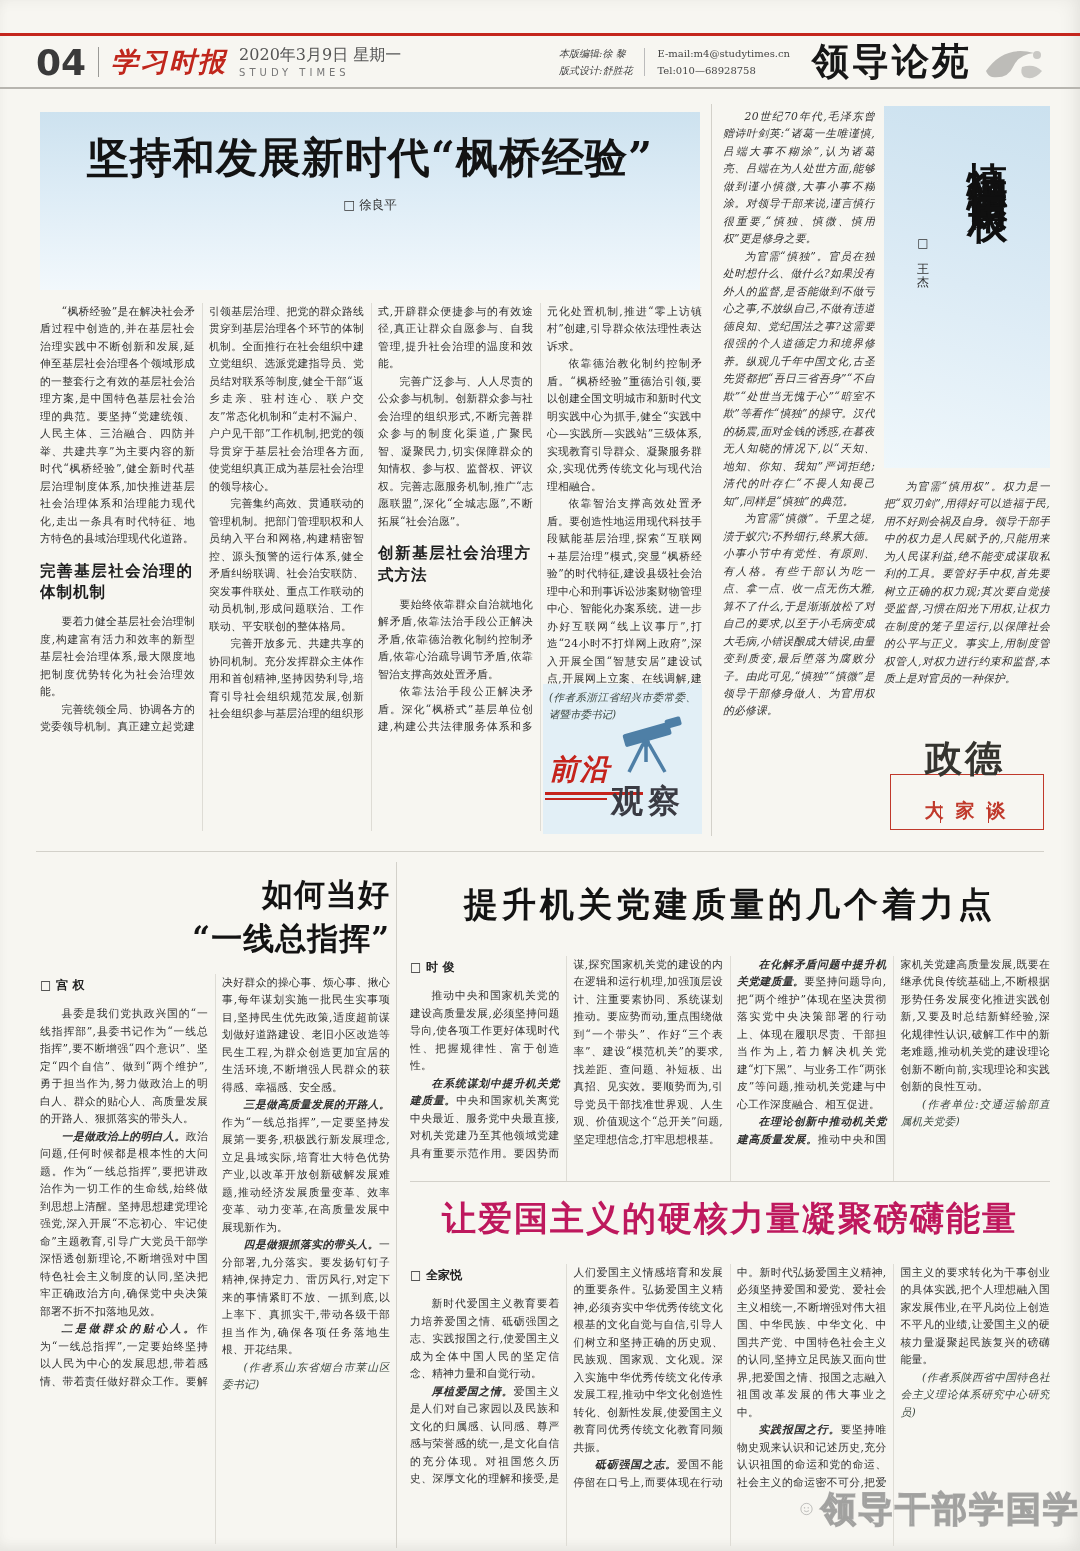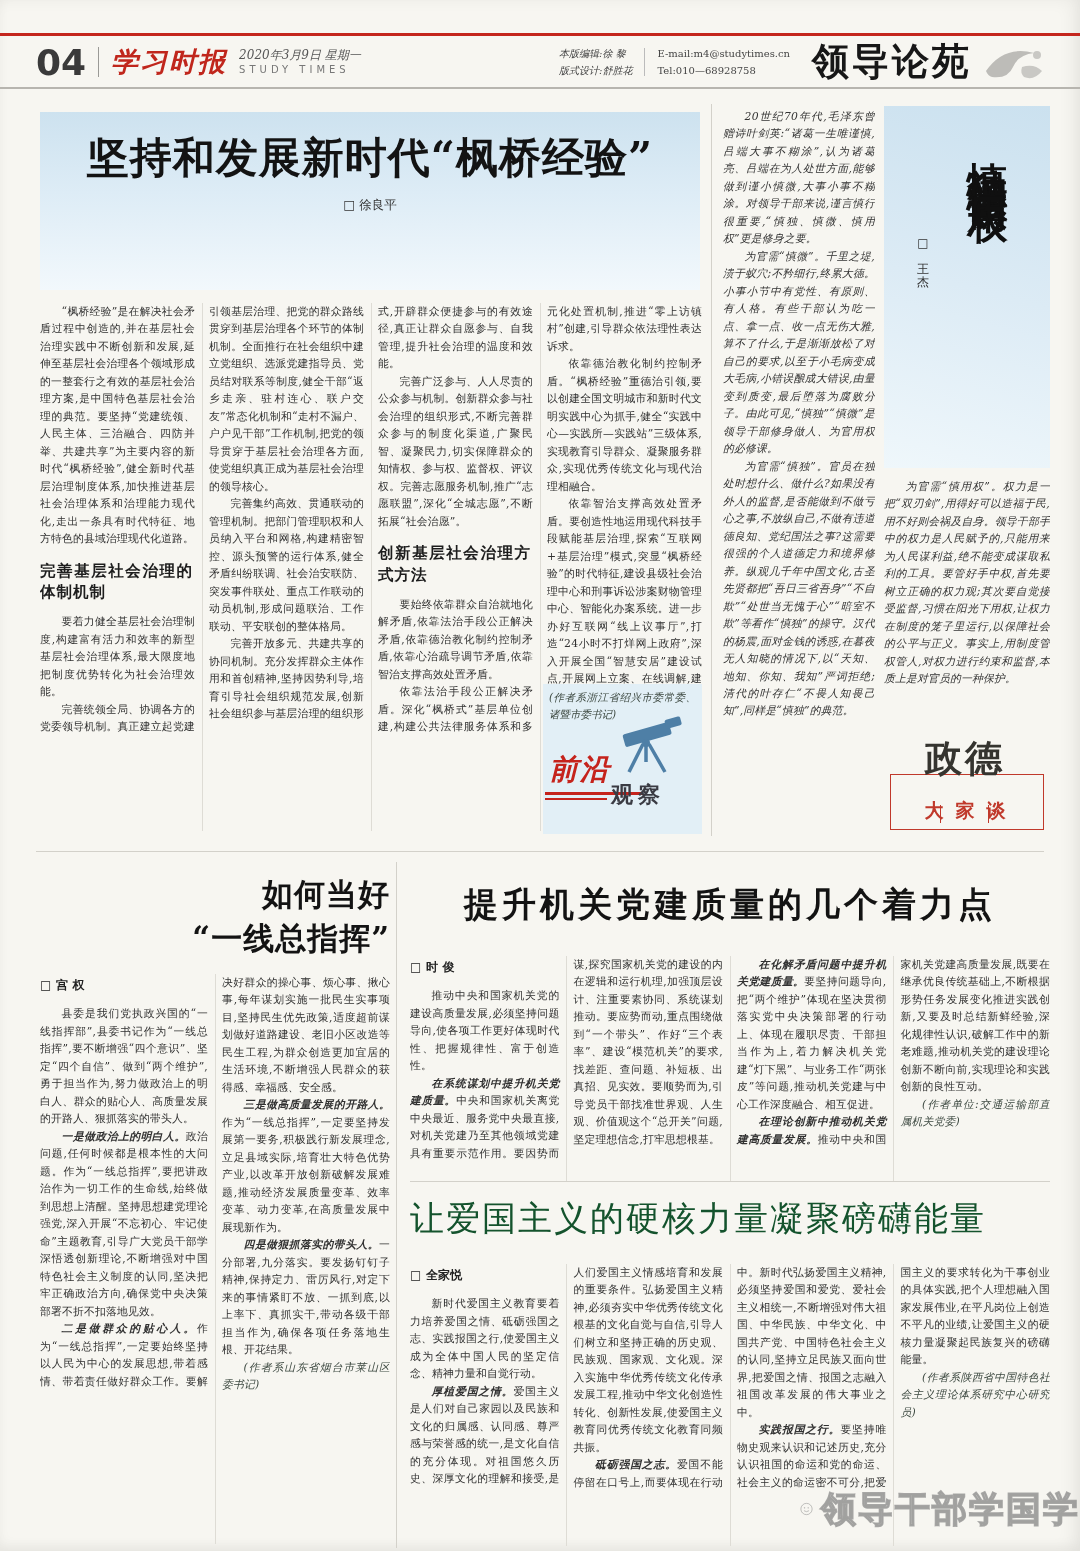--- a/index.html
+++ b/index.html
@@ -8,21 +8,21 @@
         box-shadow:inset -8px 0 16px rgba(0,0,0,.05), inset 0 -6px 12px rgba(0,0,0,.04);}
   .hairline{position:absolute;background:#d3d1ca;}
   
   .rule-red{position:absolute;left:0;right:0;top:33px;height:3px;background:#c4261d;}
   .rule-gray{position:absolute;left:0;right:0;top:87px;height:2px;background:#b7b5af;}
   .header{position:absolute;left:36px;right:34px;top:40px;height:44px;display:flex;align-items:center;}
   .pagenum{font-family:"DejaVu Sans","Liberation Sans",sans-serif;font-size:36px;font-weight:600;color:#3a3a3a;}
   .hd-div{width:1px;height:30px;background:#9a9a96;margin:0 12px;}
   .masthead{font-size:27px;font-weight:900;color:#c0261c;letter-spacing:2px;font-style:italic;}
   .dateblock{margin-left:12px;line-height:1.35;}
-  .dateblock .d1{font-size:12px;color:#555;font-style:italic;}
+  .dateblock .d1{font-size:16px;color:#555;}
   .dateblock .d2{font-size:10px;color:#777;letter-spacing:4px;font-family:"DejaVu Sans","Liberation Sans",sans-serif;}
   .hd-right{margin-left:auto;display:flex;align-items:center;}
   .editors,.contact{font-size:10px;color:#444;line-height:1.7;font-style:italic;}
   .contact{font-style:normal;}
   .hd-vdiv{width:1px;height:28px;background:#bbb;margin:0 12px;}
   .banner{font-family:"DejaVu Sans","Liberation Sans",sans-serif;font-size:37px;font-weight:900;
           color:#171717;letter-spacing:3px;margin:0 10px 0 22px;}
   
   .main-hl{position:absolute;left:40px;top:112px;width:660px;height:178px;text-align:center;
            background:linear-gradient(180deg,#cde2ef 0%,#ddecf6 45%,#f2f8fc 100%);}
@@ -41,21 +41,21 @@
   .cols-4{column-count:4;}
   .cols-2{column-count:2;}
   .mainbody{position:absolute;left:40px;top:303px;width:662px;height:528px;}
   
   .endpanel{position:absolute;left:543px;top:684px;width:159px;height:150px;background:#e2eff6;}
   .endpanel .cr{font-size:10.5px;font-style:italic;color:#3e4a42;padding:5px 6px 0;line-height:1.6;text-align:justify;}
   .badge-frontier{position:absolute;left:2px;top:44px;width:155px;height:100px;}
   .fw-qy{position:absolute;left:4px;top:22px;font-size:29px;font-weight:900;font-style:italic;color:#c5231c;letter-spacing:2px;}
   .fw-l1{position:absolute;left:0;top:64px;width:98px;height:2.5px;background:#c5231c;}
   .fw-l2{position:absolute;left:0;top:70px;width:62px;height:2px;background:#c5231c;}
-  .fw-gc{position:absolute;left:66px;top:52px;font-size:22px;font-weight:900;color:#3a3b43;letter-spacing:5px;}
+  .fw-gc{position:absolute;left:66px;top:52px;font-size:32px;font-weight:900;color:#3a3b43;letter-spacing:5px;}
   .fw-tel{position:absolute;left:52px;top:-12px;}
   
   .vdiv-main{left:711px;top:104px;width:1px;height:732px;}
   .r-colA{position:absolute;left:723px;top:108px;width:152px;height:726px;}
   .r-colB{position:absolute;left:884px;top:478px;width:166px;height:266px;}
   .kai{font-style:italic;color:#333;}
   .r-panel{position:absolute;left:884px;top:106px;width:166px;height:362px;
            background:linear-gradient(195deg,#cbe1ef 0%,#dcebf5 50%,#eff7fb 100%);}
   .r-title{position:absolute;right:34px;top:24px;bottom:20px;writing-mode:vertical-rl;
            font-size:40px;font-weight:900;color:#101010;letter-spacing:7px;}
@@ -71,22 +71,22 @@
   
   .sec-line{left:36px;right:36px;top:851px;height:1px;}
   .vdiv-bottom{left:396px;top:862px;width:1px;height:686px;}
   .la-title{position:absolute;left:40px;top:872px;width:350px;text-align:right;
             font-size:31px;font-weight:900;color:#131313;line-height:1.42;letter-spacing:1px;}
   .la-body{position:absolute;left:40px;top:974px;width:350px;height:570px;}
   .ra1-title{position:absolute;left:410px;top:882px;width:640px;text-align:center;
              font-size:34px;font-weight:900;color:#131313;letter-spacing:4px;}
   .ra1-body{position:absolute;left:410px;top:956px;width:640px;height:225px;}
   .midline{left:410px;right:30px;top:1181px;height:1px;}
-  .ra2-title{position:absolute;left:410px;top:1196px;width:640px;text-align:left;
-             font-size:34px;font-weight:400;color:#14532d;letter-spacing:2px;}
+  .ra2-title{position:absolute;left:410px;top:1196px;width:640px;text-align:center;
+             font-size:34px;font-weight:700;color:#be185d;letter-spacing:2px;}
   .ra2-body{position:absolute;left:410px;top:1264px;width:640px;height:282px;}
   
   .watermark{position:absolute;left:800px;top:1478px;width:280px;height:62px;display:flex;align-items:center;gap:8px;opacity:.85;}
   .wm-text{font-family:"DejaVu Sans","Liberation Sans",sans-serif;font-size:35px;font-weight:800;
            letter-spacing:2px;color:rgba(145,145,145,.35);-webkit-text-stroke:1.3px rgba(125,125,125,.75);white-space:nowrap;}
 </style>
 </head>
 <body>
 
 <div class="page">
@@ -153,22 +153,22 @@
         <circle cx="49" cy="27" r="4" fill="#4e7fa6"></circle>
       </svg>
       <span class="fw-gc">观察</span>
     </div>
   </div>
 
   <div class="hairline vdiv-main"></div>
 
   <div class="flow r-colA kai">
       <p><span>20世纪70年代,毛泽东曾赠诗叶剑英:“诸葛一生唯谨慎,吕端大事不糊涂”,认为诸葛亮、吕端在为人处世方面,能够做到谨小慎微,大事小事不糊涂。对领导干部来说,谨言慎行很重要,“慎独、慎微、慎用权”更是修身之要。</span></p>
+      <p><span>为官需“慎独”。官员在独处时想什么、做什么?如果没有外人的监督,是否能做到不做亏心之事,不放纵自己,不做有违道德良知、党纪国法之事?这需要很强的个人道德定力和境界修养。纵观几千年中国文化,古圣先贤都把“吾日三省吾身”“不自欺”“处世当无愧于心”“暗室不欺”等看作“慎独”的操守。汉代的杨震,面对金钱的诱惑,在暮夜无人知晓的情况下,以“天知、地知、你知、我知”严词拒绝;清代的叶存仁“不畏人知畏己知”,同样是“慎独”的典范。</span></p>
       <p><span>为官需“慎微”。千里之堤,溃于蚁穴;不矜细行,终累大德。小事小节中有党性、有原则、有人格。有些干部认为吃一点、拿一点、收一点无伤大雅,算不了什么,于是渐渐放松了对自己的要求,以至于小毛病变成大毛病,小错误酿成大错误,由量变到质变,最后堕落为腐败分子。由此可见,“慎独”“慎微”是领导干部修身做人、为官用权的必修课。</span></p>
-      <p><span>为官需“慎独”。官员在独处时想什么、做什么?如果没有外人的监督,是否能做到不做亏心之事,不放纵自己,不做有违道德良知、党纪国法之事?这需要很强的个人道德定力和境界修养。纵观几千年中国文化,古圣先贤都把“吾日三省吾身”“不自欺”“处世当无愧于心”“暗室不欺”等看作“慎独”的操守。汉代的杨震,面对金钱的诱惑,在暮夜无人知晓的情况下,以“天知、地知、你知、我知”严词拒绝;清代的叶存仁“不畏人知畏己知”,同样是“慎独”的典范。</span></p>
     </div>
   <div class="r-panel">
     <div class="r-title">慎独慎微慎用权</div>
     <div class="r-by">□王  杰</div>
   </div>
   <div class="flow r-colB kai">
       <p><span>为官需“慎用权”。权力是一把“双刃剑”,用得好可以造福于民,用不好则会祸及自身。领导干部手中的权力是人民赋予的,只能用来为人民谋利益,绝不能变成谋取私利的工具。要管好手中权,首先要树立正确的权力观;其次要自觉接受监督,习惯在阳光下用权,让权力在制度的笼子里运行,以保障社会的公平与正义。事实上,用制度管权管人,对权力进行约束和监督,本质上是对官员的一种保护。</span></p>
     </div>
 
   <div class="badge-zd">

